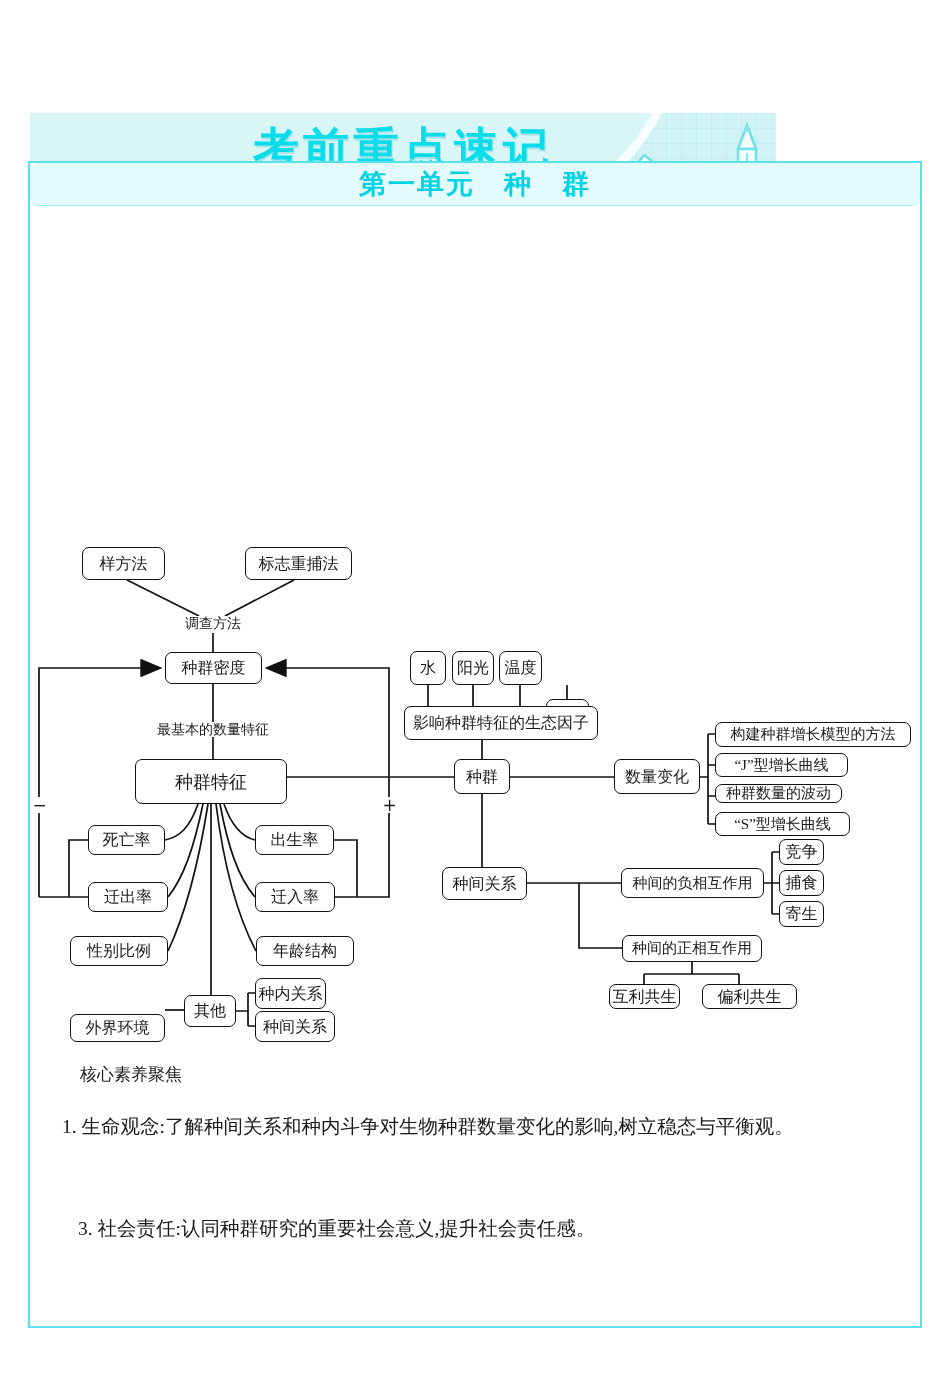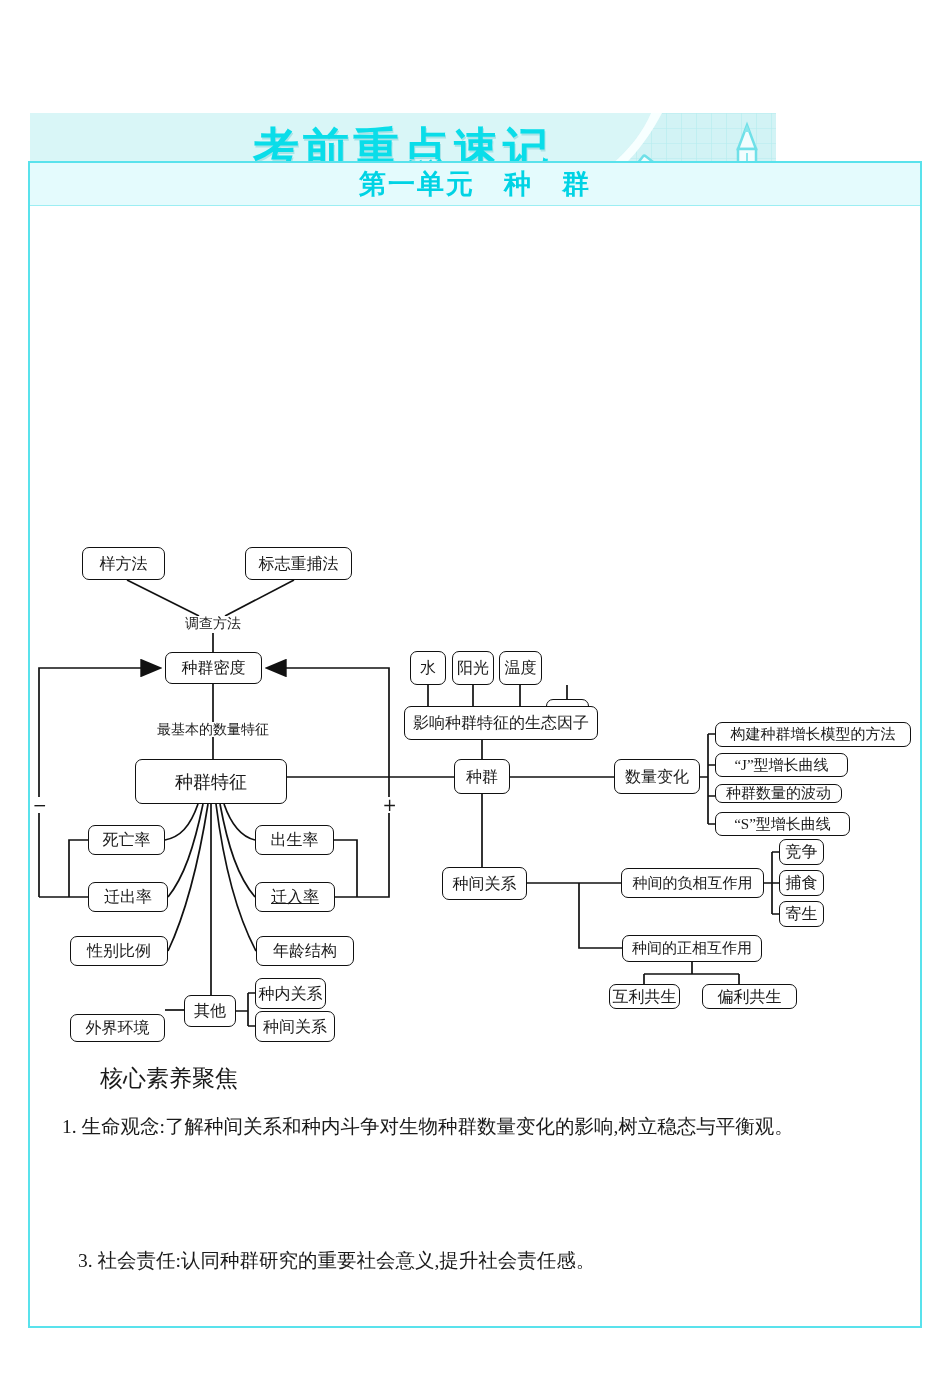--- a/index.html
+++ b/index.html
@@ -11,45 +11,45 @@
   .banner-title{position:absolute;left:0;top:6px;width:100%;text-align:center;
                 font-family:"Liberation Sans","DejaVu Sans",sans-serif;font-weight:bold;
                 font-size:46px;letter-spacing:4px;color:#0adde9;
                 text-shadow:1px 2px 0 rgba(0,160,172,.22);}
   .banner-decor{position:absolute;right:0;top:0;width:245px;height:83px;}
 
   
   .content{position:absolute;left:28px;top:161px;width:894px;height:1167px;
            border:2px solid #59e2ec;background:#ffffff;box-sizing:border-box;}
   .unit-bar{position:absolute;left:0;top:0;width:100%;height:42px;background:#e4fbfd;
-            border-bottom:1px solid #9ceef3;}
+            border-bottom:1px solid #9ceef3;border-radius:9px;}
   .unit-title{width:100%;text-align:center;line-height:42px;
               font-family:"Liberation Sans","DejaVu Sans",sans-serif;font-weight:bold;
               font-size:27px;color:#00d3e4;letter-spacing:2px;}
   .intro{position:absolute;left:12px;top:56px;width:868px;
          font-size:19.5px;line-height:52px;text-align:justify;text-indent:2em;margin:0;}
 
   
   .diagram{position:absolute;left:2px;top:374px;width:890px;height:515px;}
   .wires{position:absolute;left:0;top:0;}
   .dbox{position:absolute;box-sizing:border-box;border:1.6px solid #111;border-radius:7px;
         background:#fff;display:flex;align-items:center;justify-content:center;
         font-size:16px;white-space:nowrap;line-height:1;}
   .dbox.big{font-size:18px;}
   .dbox.small-font{font-size:15px;}
   .dlabel{position:absolute;background:#fff;font-size:14px;text-align:center;line-height:15px;}
   .sign{position:absolute;background:#fff;font-size:17px;text-align:center;line-height:16px;
         font-family:"DejaVu Sans",sans-serif;}
 
   
-  .focus-head{position:absolute;left:0;top:900px;width:100%;padding-left:70px;
-              font-size:23px;box-sizing:border-box;}
+  .focus-head{position:absolute;left:0;top:900px;width:100%;padding-left:50px;
+              font-size:17px;box-sizing:border-box;}
   .focus-item{position:absolute;left:0;width:100%;padding-left:32px;font-size:19.5px;
               box-sizing:border-box;}
-  .fi-1{top:950px;} .fi-2{top:1000px;} .fi-3{top:1084px;padding-left:48px;}
+  .fi-1{top:950px;} .fi-2{top:1000px;} .fi-3{top:1052px;padding-left:48px;}
 </style>
 </head>
 <body>
 
 <div class="page">
 
   <div class="banner">
     <svg class="banner-decor" width="245" height="83" viewBox="0 0 245 83">
       <defs>
         <pattern id="grid" width="15" height="15" patternUnits="userSpaceOnUse">
@@ -134,21 +134,21 @@
       <div class="dbox" style="left:133px;top:115px;width:97px;height:32px;">种群密度</div>
       <div class="dlabel" style="left:116px;top:185px;width:130px;">最基本的数量特征</div>
       <div class="dbox big" style="left:103px;top:222px;width:152px;height:45px;">种群特征</div>
 
       <div class="sign" style="left:0px;top:260px;width:15px;">−</div>
       <div class="sign" style="left:349px;top:260px;width:17px;">+</div>
 
       <div class="dbox" style="left:56px;top:288px;width:77px;height:30px;">死亡率</div>
       <div class="dbox" style="left:223px;top:288px;width:79px;height:30px;">出生率</div>
       <div class="dbox" style="left:56px;top:345px;width:80px;height:30px;">迁出率</div>
-      <div class="dbox" style="left:223px;top:345px;width:80px;height:30px;text-decoration:underline;">迁入率</div>
+      <div class="dbox" style="left:223px;top:345px;width:80px;height:30px;">迁入率</div>
       <div class="dbox" style="left:38px;top:399px;width:98px;height:30px;">性别比例</div>
       <div class="dbox" style="left:224px;top:399px;width:98px;height:30px;">年龄结构</div>
       <div class="dbox" style="left:38px;top:477px;width:95px;height:28px;">外界环境</div>
       <div class="dbox" style="left:152px;top:458px;width:52px;height:32px;">其他</div>
       <div class="dbox" style="left:223px;top:441px;width:71px;height:31px;">种内关系</div>
       <div class="dbox" style="left:223px;top:474px;width:80px;height:31px;">种间关系</div>
 
       <div class="dbox" style="left:378px;top:114px;width:36px;height:34px;">水</div>
       <div class="dbox" style="left:420px;top:114px;width:42px;height:34px;">阳光</div>
       <div class="dbox" style="left:467px;top:114px;width:43px;height:34px;">温度</div>

